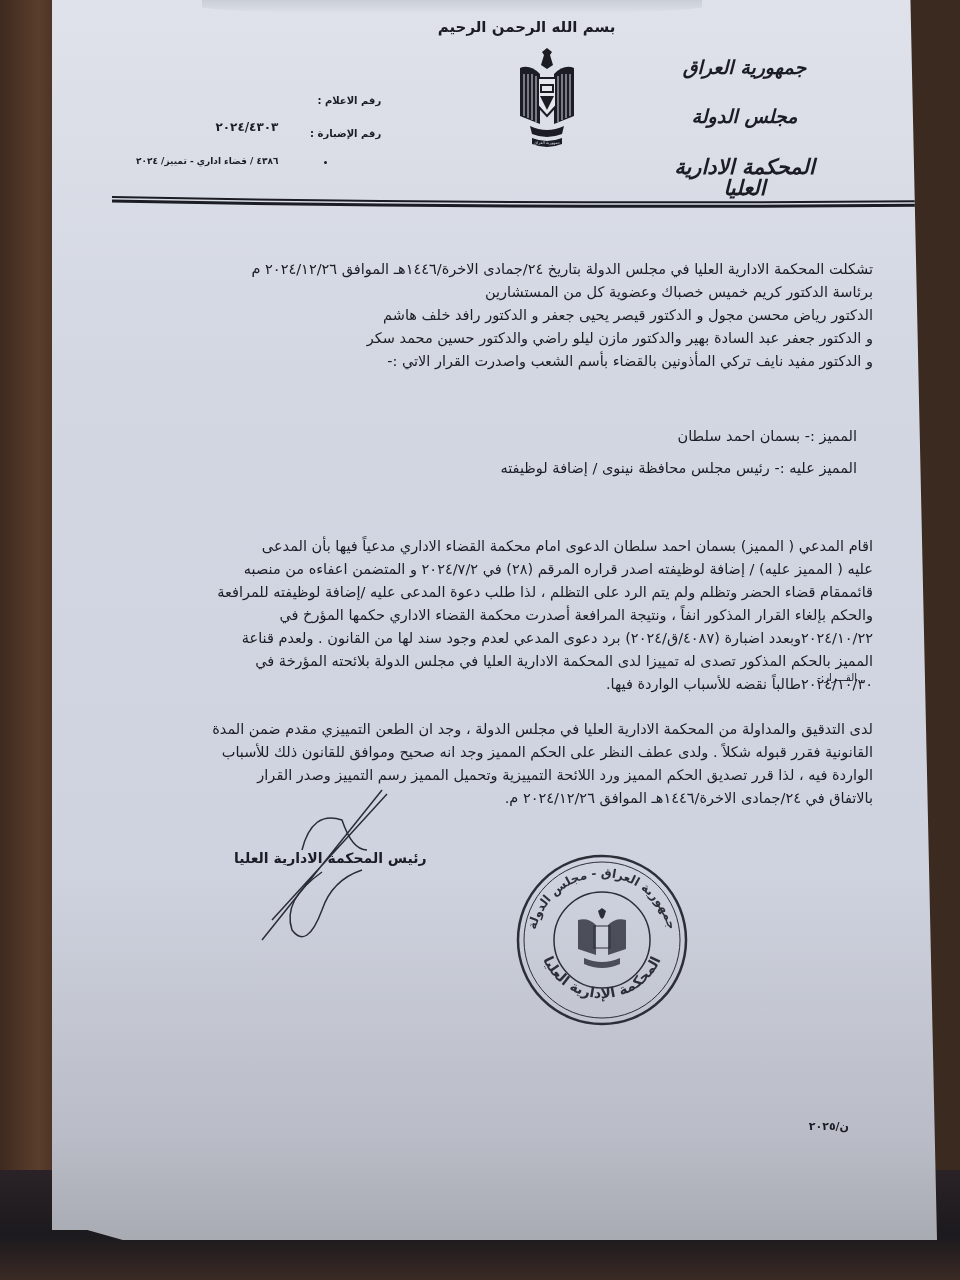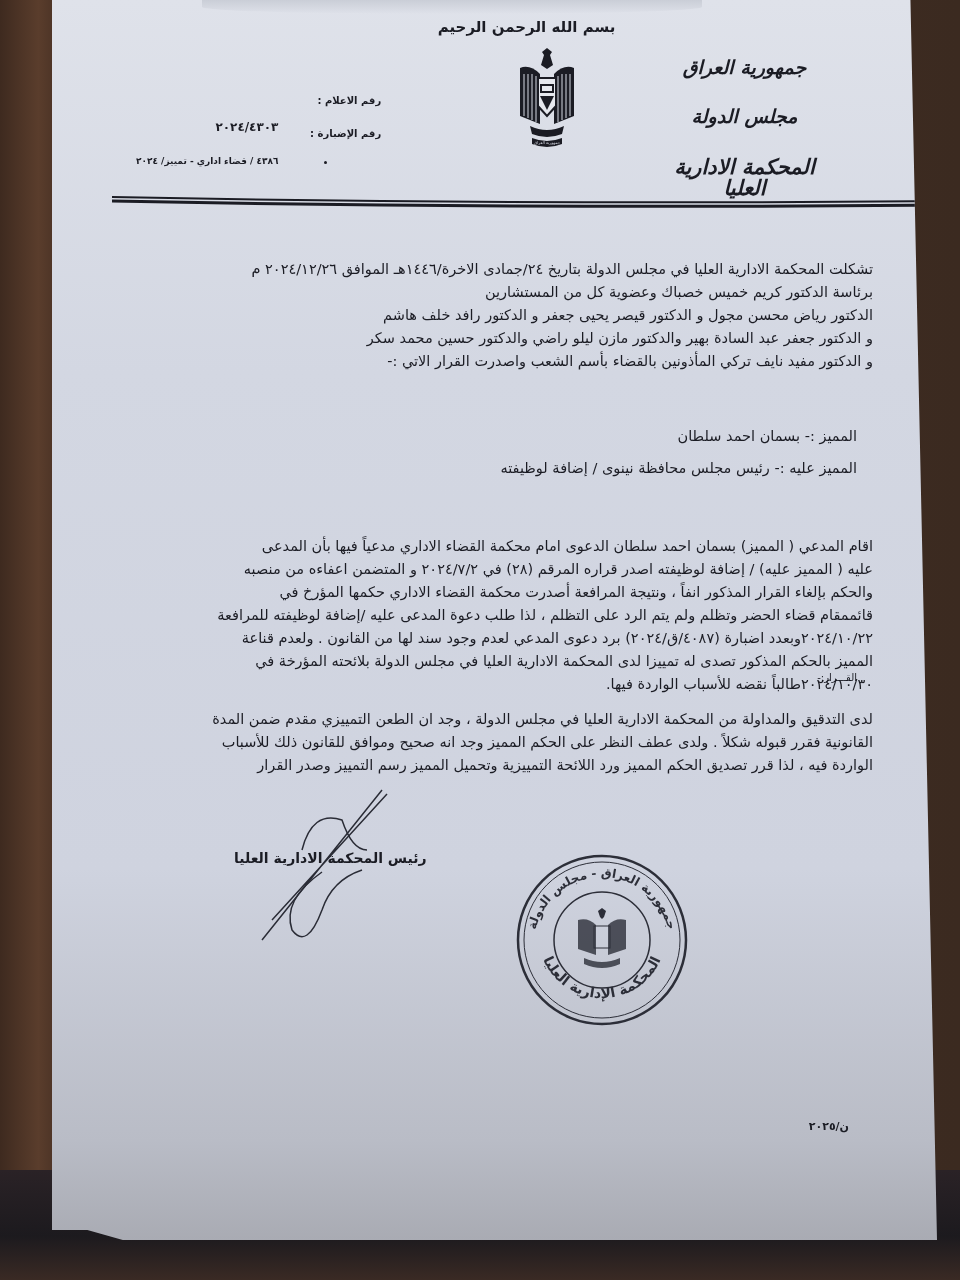--- a/index.html
+++ b/index.html
@@ -135,32 +135,33 @@
     <div>و الدكتور جعفر عبد السادة بهير والدكتور مازن ليلو راضي والدكتور حسين محمد سكر</div>
     <div>و الدكتور مفيد نايف تركي المأذونين بالقضاء بأسم الشعب واصدرت القرار الاتي :-</div>
   </div>
 
   <div class="party p1 ink">المميز :- بسمان احمد سلطان</div>
   <div class="party p2 ink">المميز عليه :-  رئيس مجلس محافظة نينوى / إضافة لوظيفته</div>
 
   <div class="body-text facts ink">
     <div>اقام المدعي ( المميز) بسمان احمد سلطان الدعوى امام محكمة القضاء الاداري مدعياً فيها بأن المدعى</div>
     <div>عليه ( المميز عليه) / إضافة لوظيفته اصدر قراره المرقم (٢٨) في ٢٠٢٤/٧/٢ و المتضمن اعفاءه من منصبه</div>
+    <div>قائممقام قضاء الحضر وتظلم ولم يتم الرد على التظلم ، لذا طلب دعوة المدعى عليه /إضافة لوظيفته للمرافعة</div>
     <div>والحكم بإلغاء القرار المذكور انفاً ، ونتيجة المرافعة أصدرت محكمة القضاء الاداري حكمها المؤرخ في</div>
-    <div>قائممقام قضاء الحضر وتظلم ولم يتم الرد على التظلم ، لذا طلب دعوة المدعى عليه /إضافة لوظيفته للمرافعة</div>
     <div>٢٠٢٤/١٠/٢٢وبعدد اضبارة (٤٠٨٧/ق/٢٠٢٤) برد دعوى المدعي لعدم وجود سند لها من القانون . ولعدم قناعة</div>
     <div>المميز بالحكم المذكور تصدى له تمييزا لدى المحكمة الادارية العليا في مجلس الدولة بلائحته المؤرخة في</div>
     <div>٢٠٢٤/١٠/٣٠طالباً نقضه للأسباب الواردة فيها.</div>
   </div>
 
   <div class="decision-h ink">القـــرار:-</div>
-  <div class="body-text decision ink" style="margin-top:18px;">
+  <div class="body-text decision ink" style="margin-top:28px;">
     <div>لدى التدقيق والمداولة من المحكمة الادارية العليا في مجلس الدولة ، وجد ان الطعن التمييزي مقدم ضمن المدة</div>
     <div>القانونية فقرر قبوله شكلاً . ولدى عطف النظر على الحكم المميز وجد انه صحيح وموافق للقانون ذلك للأسباب</div>
     <div>الواردة فيه ، لذا قرر تصديق الحكم المميز ورد اللائحة التمييزية وتحميل المميز رسم التمييز وصدر القرار</div>
+    <div>بالاتفاق في ٢٤/جمادى الاخرة/١٤٤٦هـ الموافق ٢٠٢٤/١٢/٢٦ م.</div>
   </div>
 
   <svg class="sig-svg" viewBox="0 0 150 170">
     <path d="M10 160 L130 10 M20 140 L135 14" stroke="#2a2c36" stroke-width="1.5" fill="none"></path>
     <path d="M70 92 Q30 120 40 150 Q55 170 70 130 Q80 100 110 90" stroke="#2a2c36" stroke-width="1.5" fill="none"></path>
     <path d="M50 70 Q60 30 90 40 Q100 70 115 70" stroke="#2a2c36" stroke-width="1.5" fill="none"></path>
   </svg>
   <div class="signature-title ink">رئيس المحكمة الادارية العليا</div>
 
   <svg class="stamp" viewBox="0 0 180 180">

